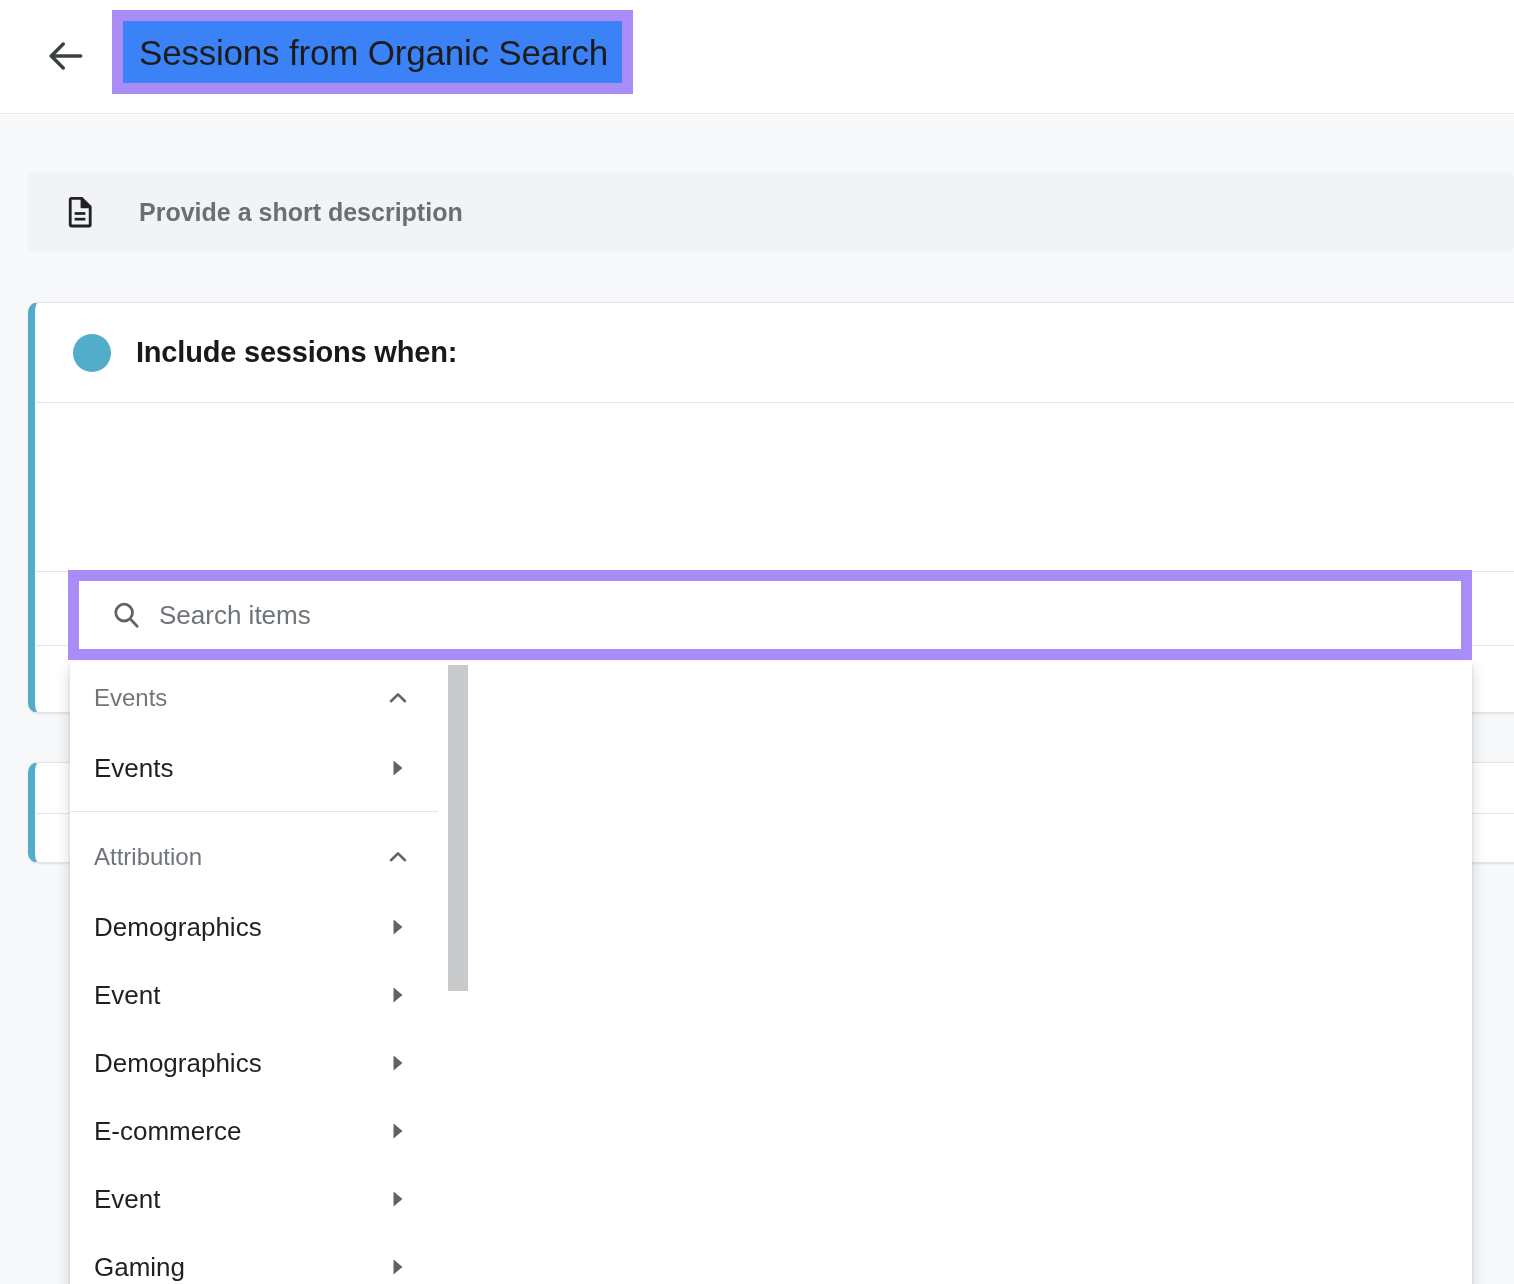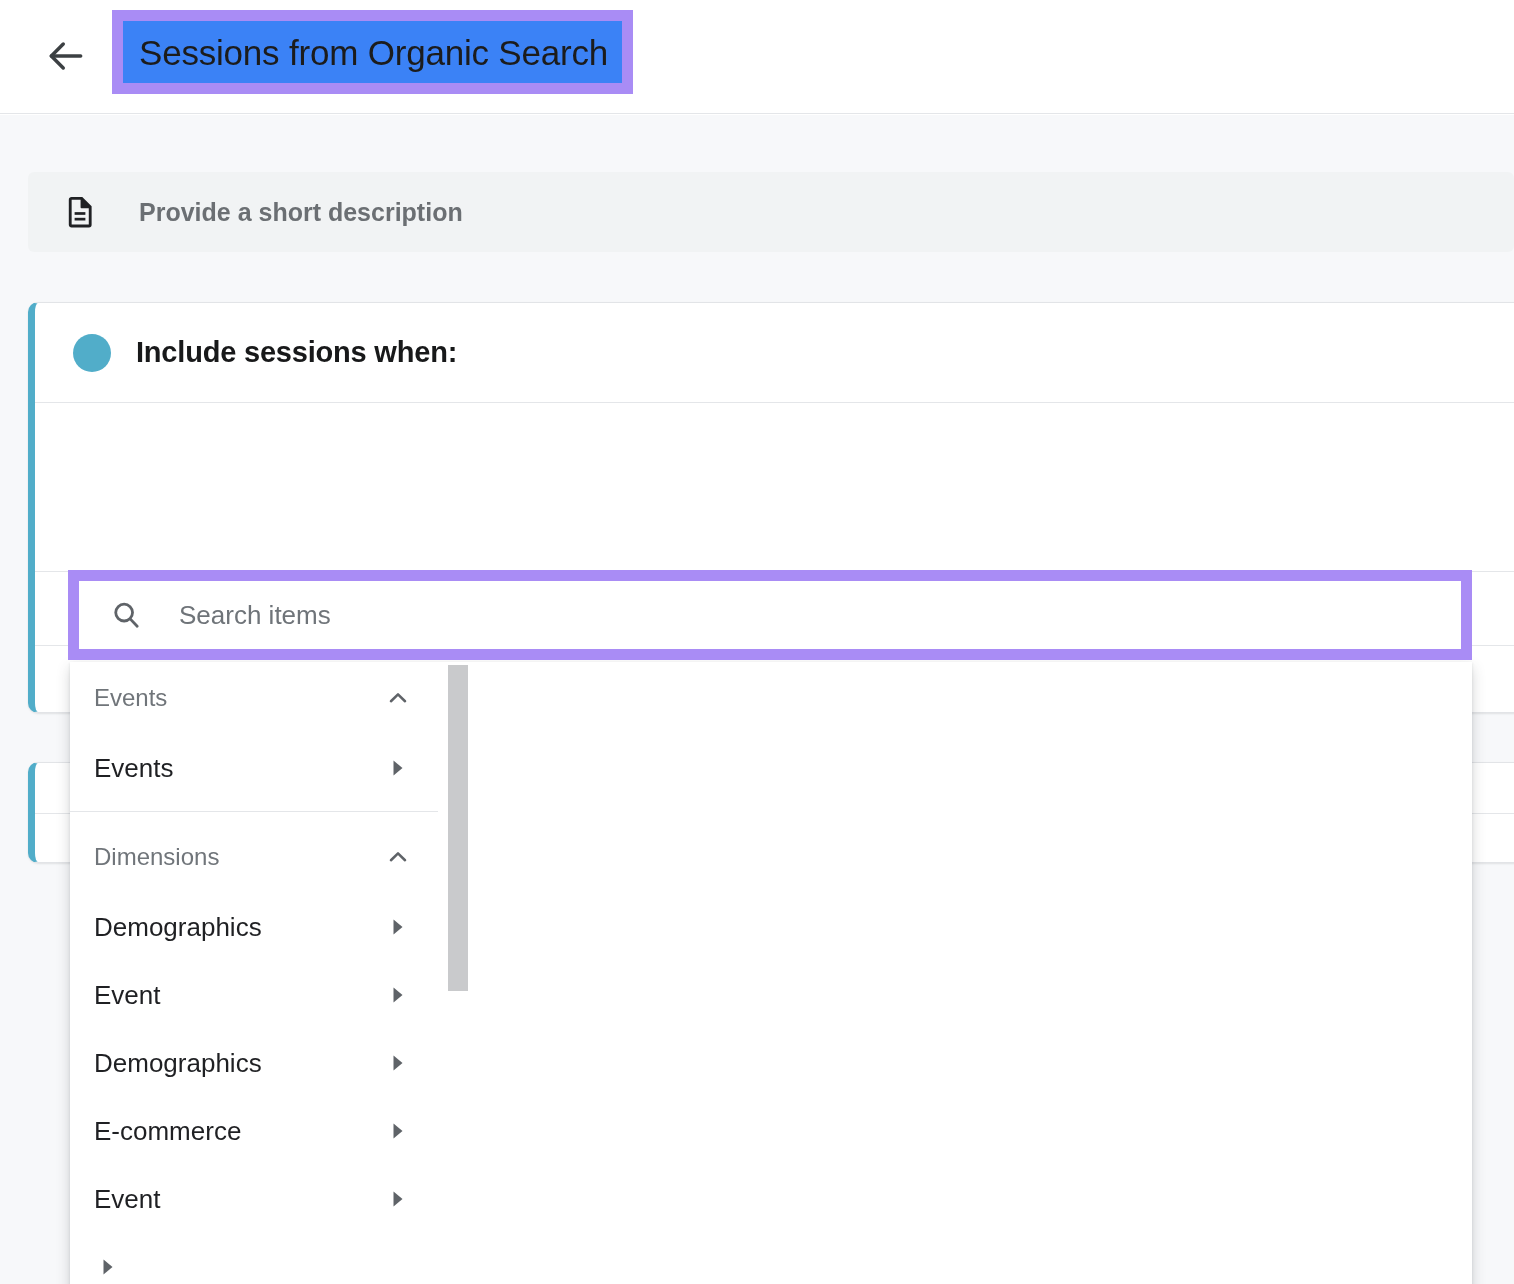--- a/index.html
+++ b/index.html
@@ -104,21 +104,21 @@
     border: 11px solid #a98cf5;
     background: #ffffff;
     z-index: 40;
   }
   .search-inner {
     position: absolute; left: 0; top: 0; right: 0; bottom: 0;
     display: flex; align-items: center; background: #ffffff;
   }
   .search-icon { margin-left: 30px; width: 34px; height: 34px; display: flex; align-items: center; justify-content: center; }
   .search-input {
-    flex: 1; margin-left: 36px; margin-right: 20px;
+    flex: 1; margin-left: 16px; margin-right: 20px;
     border: none; outline: none; background: transparent;
     font-family: "Liberation Sans", sans-serif;
     font-size: 26px; color: #b91c1c;
   }
   .search-input::placeholder { color: #6f7479; }
 
   
   .dropdown {
     position: absolute; left: 70px; top: 547px;
     width: 1402px; height: 704px;
@@ -241,21 +241,21 @@
           <span class="arrow">
             <svg width="18" height="18" viewBox="0 0 12 16">
                 <path d="M2 1.4 L10 8 L2 14.6 Z" fill="#5f6368"></path>
               </svg>
           </span>
         </div>
 
         <div class="menu-divider"></div>
 
         <div class="group-header">
-          <span class="g-label">Dimensions</span>
+          <span class="g-label">Attribution</span>
           <span class="chev">
             <svg width="26" height="26" viewBox="0 0 24 24" fill="none" stroke="#5f6368" stroke-width="2.3" stroke-linecap="round" stroke-linejoin="round">
               <polyline points="5.5,15 12,8.6 18.5,15"></polyline>
             </svg>
           </span>
         </div>
 
         <div class="menu-item">
           <span class="m-label">Demographics</span>
           <span class="arrow">
@@ -295,20 +295,21 @@
         <div class="menu-item">
           <span class="m-label">Event</span>
           <span class="arrow">
             <svg width="18" height="18" viewBox="0 0 12 16">
                 <path d="M2 1.4 L10 8 L2 14.6 Z" fill="#5f6368"></path>
               </svg>
           </span>
         </div>
 
         <div class="menu-item">
+          <span class="m-label">Gaming</span>
           <span class="arrow">
             <svg width="18" height="18" viewBox="0 0 12 16">
                 <path d="M2 1.4 L10 8 L2 14.6 Z" fill="#5f6368"></path>
               </svg>
           </span>
         </div>
 
       </div>
 
       <div class="sb-track"></div>

